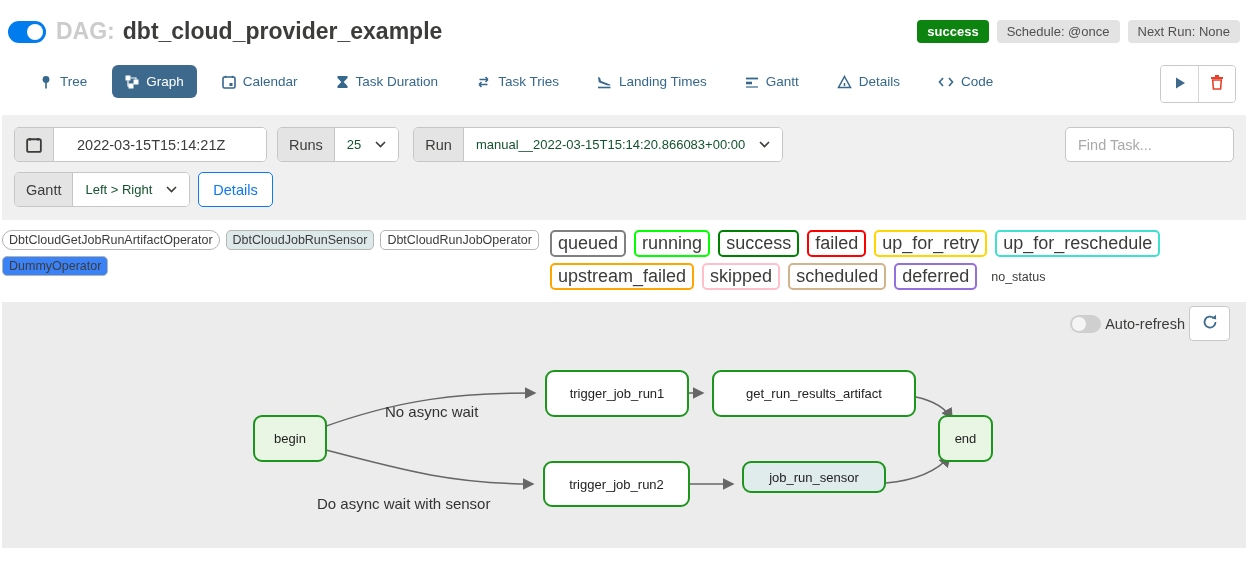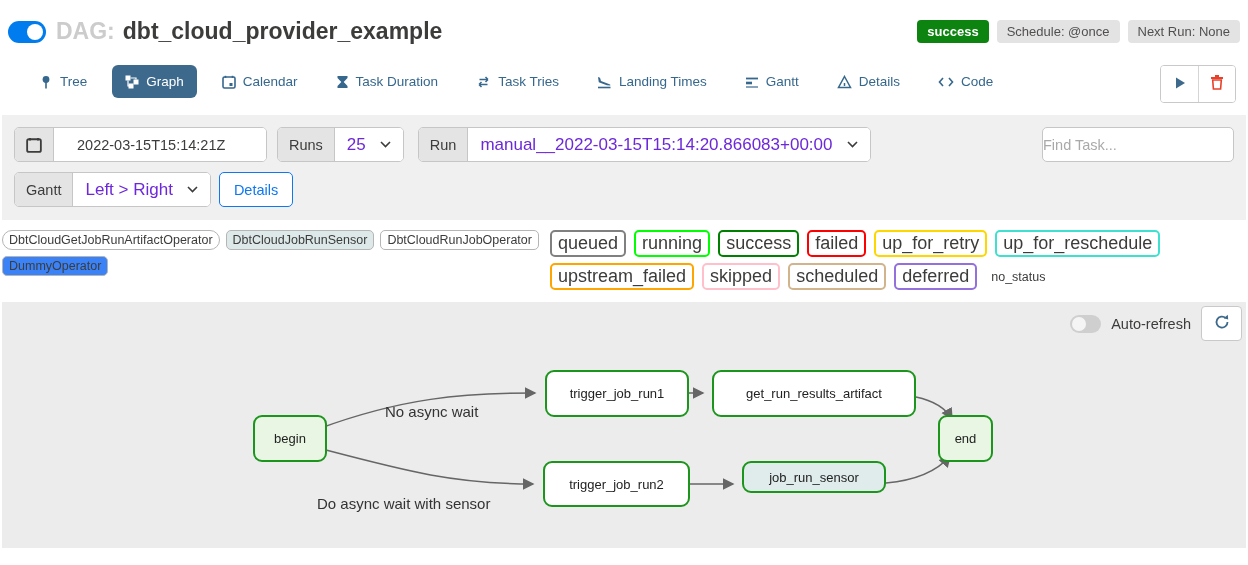--- a/index.html
+++ b/index.html
@@ -34,46 +34,46 @@
   
   .filter-panel { margin: 2px 2px 0 2px; background: #f0f0f0; padding: 12px 12px 13px 12px; }
   .filter-row { display: flex; align-items: center; }
   .filter-row + .filter-row { margin-top: 10px; }
   .igroup { display: flex; align-items: stretch; height: 35px; border: 1px solid #c6c6c6;
     border-radius: 5px; overflow: hidden; background: #fff; }
   .iaddon { background: #e4e4e4; color: #3c3c3b; display: flex; align-items: center;
     padding: 0 11px; font-size: 14.5px; border-right: 1px solid #c6c6c6; }
   .itext { border: none; outline: none; font-size: 14.5px; color: #3c3c3b; padding: 0 12px;
     font-family: "Liberation Sans", sans-serif; background: #fff; }
-  .iselect { display: flex; align-items: center; gap: 14px; padding: 0 12px; font-size: 17px;
-    color: #6d28d9; background: #fff; cursor: pointer; white-space: nowrap; }
+  .iselect { display: flex; align-items: center; gap: 14px; padding: 0 12px; font-size: 13px;
+    color: #14532d; background: #fff; cursor: pointer; white-space: nowrap; }
   .chev svg { display: block; }
-  .find-input { margin-left: auto; height: 35px; width: 192px; border: 1px solid #c6c6c6;
-    border-radius: 5px; padding: 0 0; font-size: 14.5px; color: #3c3c3b;
+  .find-input { margin-left: auto; height: 35px; width: 169px; border: 1px solid #c6c6c6;
+    border-radius: 5px; padding: 0 12px; font-size: 14.5px; color: #3c3c3b;
     font-family: "Liberation Sans", sans-serif; }
   .find-input::placeholder { color: #a9a9a9; }
   .update-btn { margin-left: 8px; height: 35px; padding: 0 14px; background: #fff;
     border: 1px solid #0d78f2; color: #0d78f2; border-radius: 5px; font-size: 14.5px;
     cursor: pointer; font-family: "Liberation Sans", sans-serif; }
 
   
   .legend { display: flex; padding: 10px 2px 8px 2px; align-items: flex-start; }
   .legend-ops { width: 548px; display: flex; flex-wrap: wrap; gap: 6px 6px; }
   .legend-states { flex: 1; display: flex; flex-wrap: wrap; gap: 6px 8px; align-items: center; }
   .op-badge { border: 1px solid #b5b5b5; border-radius: 5px; padding: 2px 6px; font-size: 12.5px;
     color: #3c3c3b; background: #fff; white-space: nowrap; }
   .state-badge { border: 2px solid #808080; border-radius: 5px; padding: 1px 6px; font-size: 18px;
     color: #3c3c3b; background: #fff; white-space: nowrap; }
   .no-status { font-size: 12.5px; color: #3c3c3b; padding: 1px 6px; }
 
   
   .graph-panel { position: relative; margin: 4px 2px 0 2px; background: #ececec;
     height: 246px; }
-  .graph-controls { position: absolute; top: 4px; right: 4px; display: flex;
-    align-items: center; gap: 10px; }
+  .graph-controls { position: absolute; top: 4px; right: 16px; display: flex;
+    align-items: center; gap: 4px; }
   .toggle-off { width: 31px; height: 18px; border-radius: 9px; background: #cfcfcf;
     position: relative; cursor: pointer; }
   .toggle-off .knob { position: absolute; left: 2px; top: 2px; width: 14px; height: 14px;
     border-radius: 50%; background: #f5f5f5; }
   .auto-refresh-label { font-size: 14.5px; color: #3c3c3b; }
   .refresh-btn { width: 41px; height: 35px; background: #fff; border: 1px solid #c9c9c9;
     border-radius: 4px; display: flex; align-items: center; justify-content: center; cursor: pointer; }
   .edges { position: absolute; left: 0; top: 0; }
   .node { position: absolute; border: 2px solid #1c951c; border-radius: 9px; background: #fff;
     display: flex; align-items: center; justify-content: center; font-size: 13px; color: #222;

